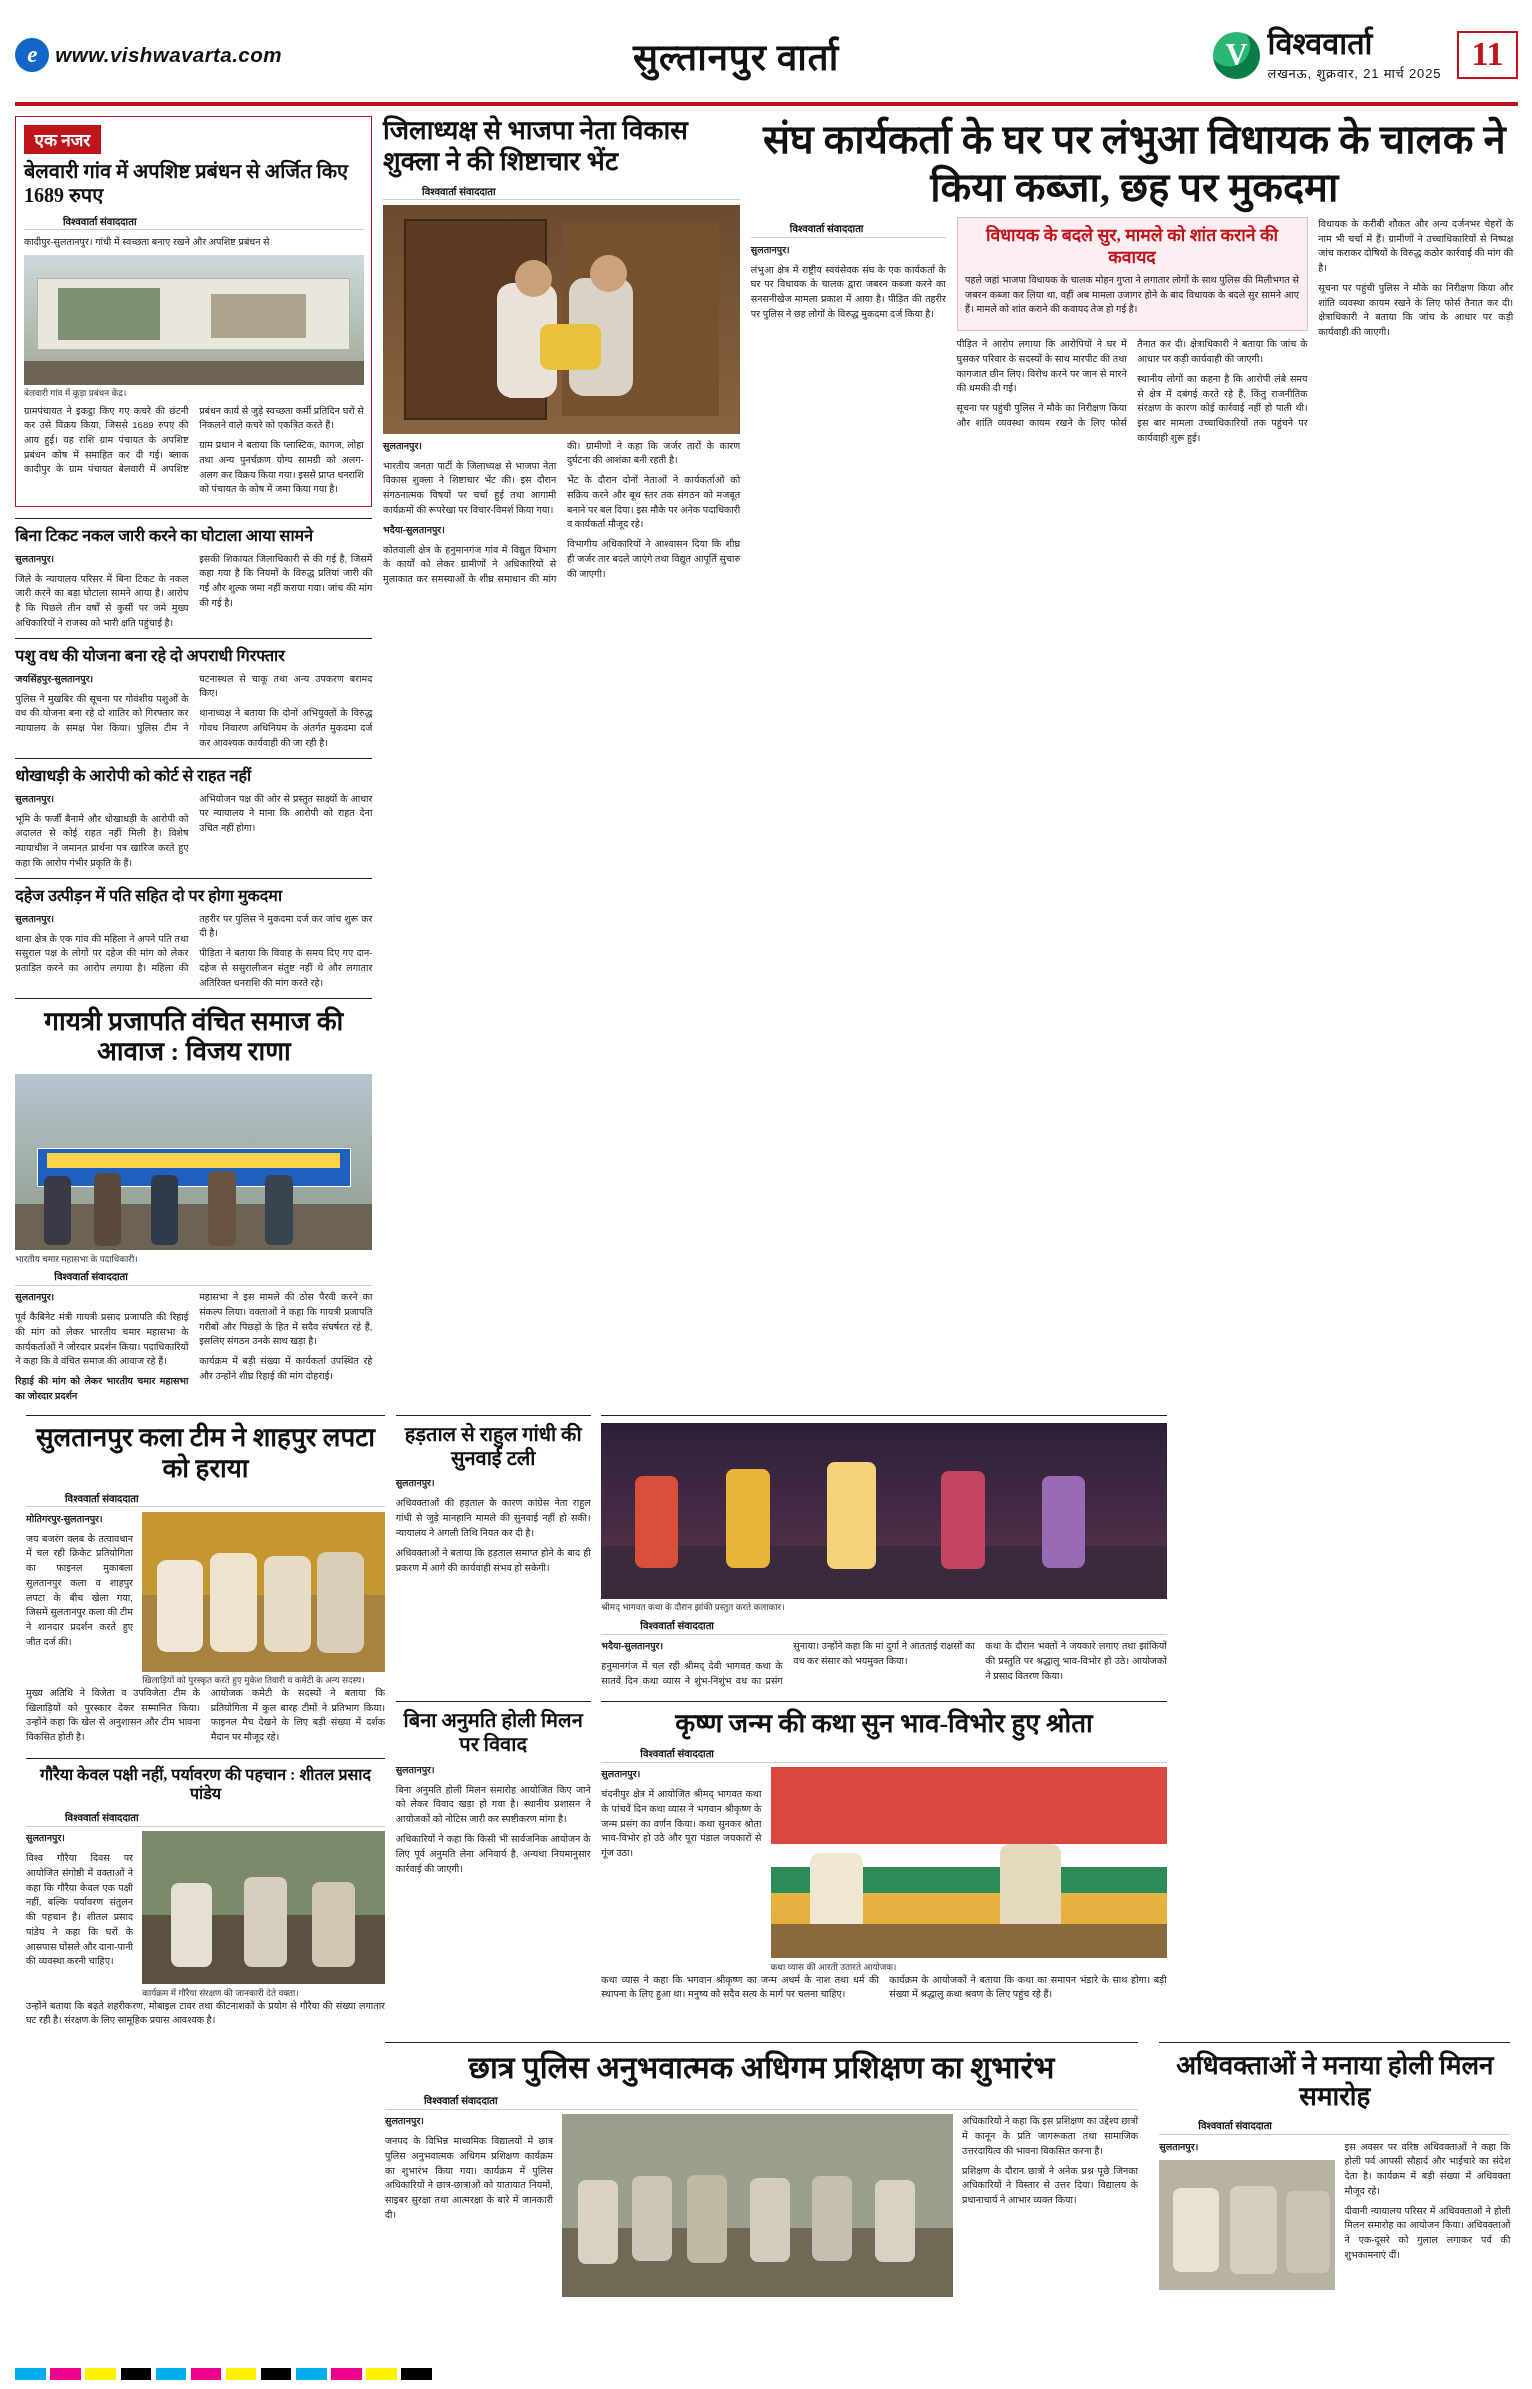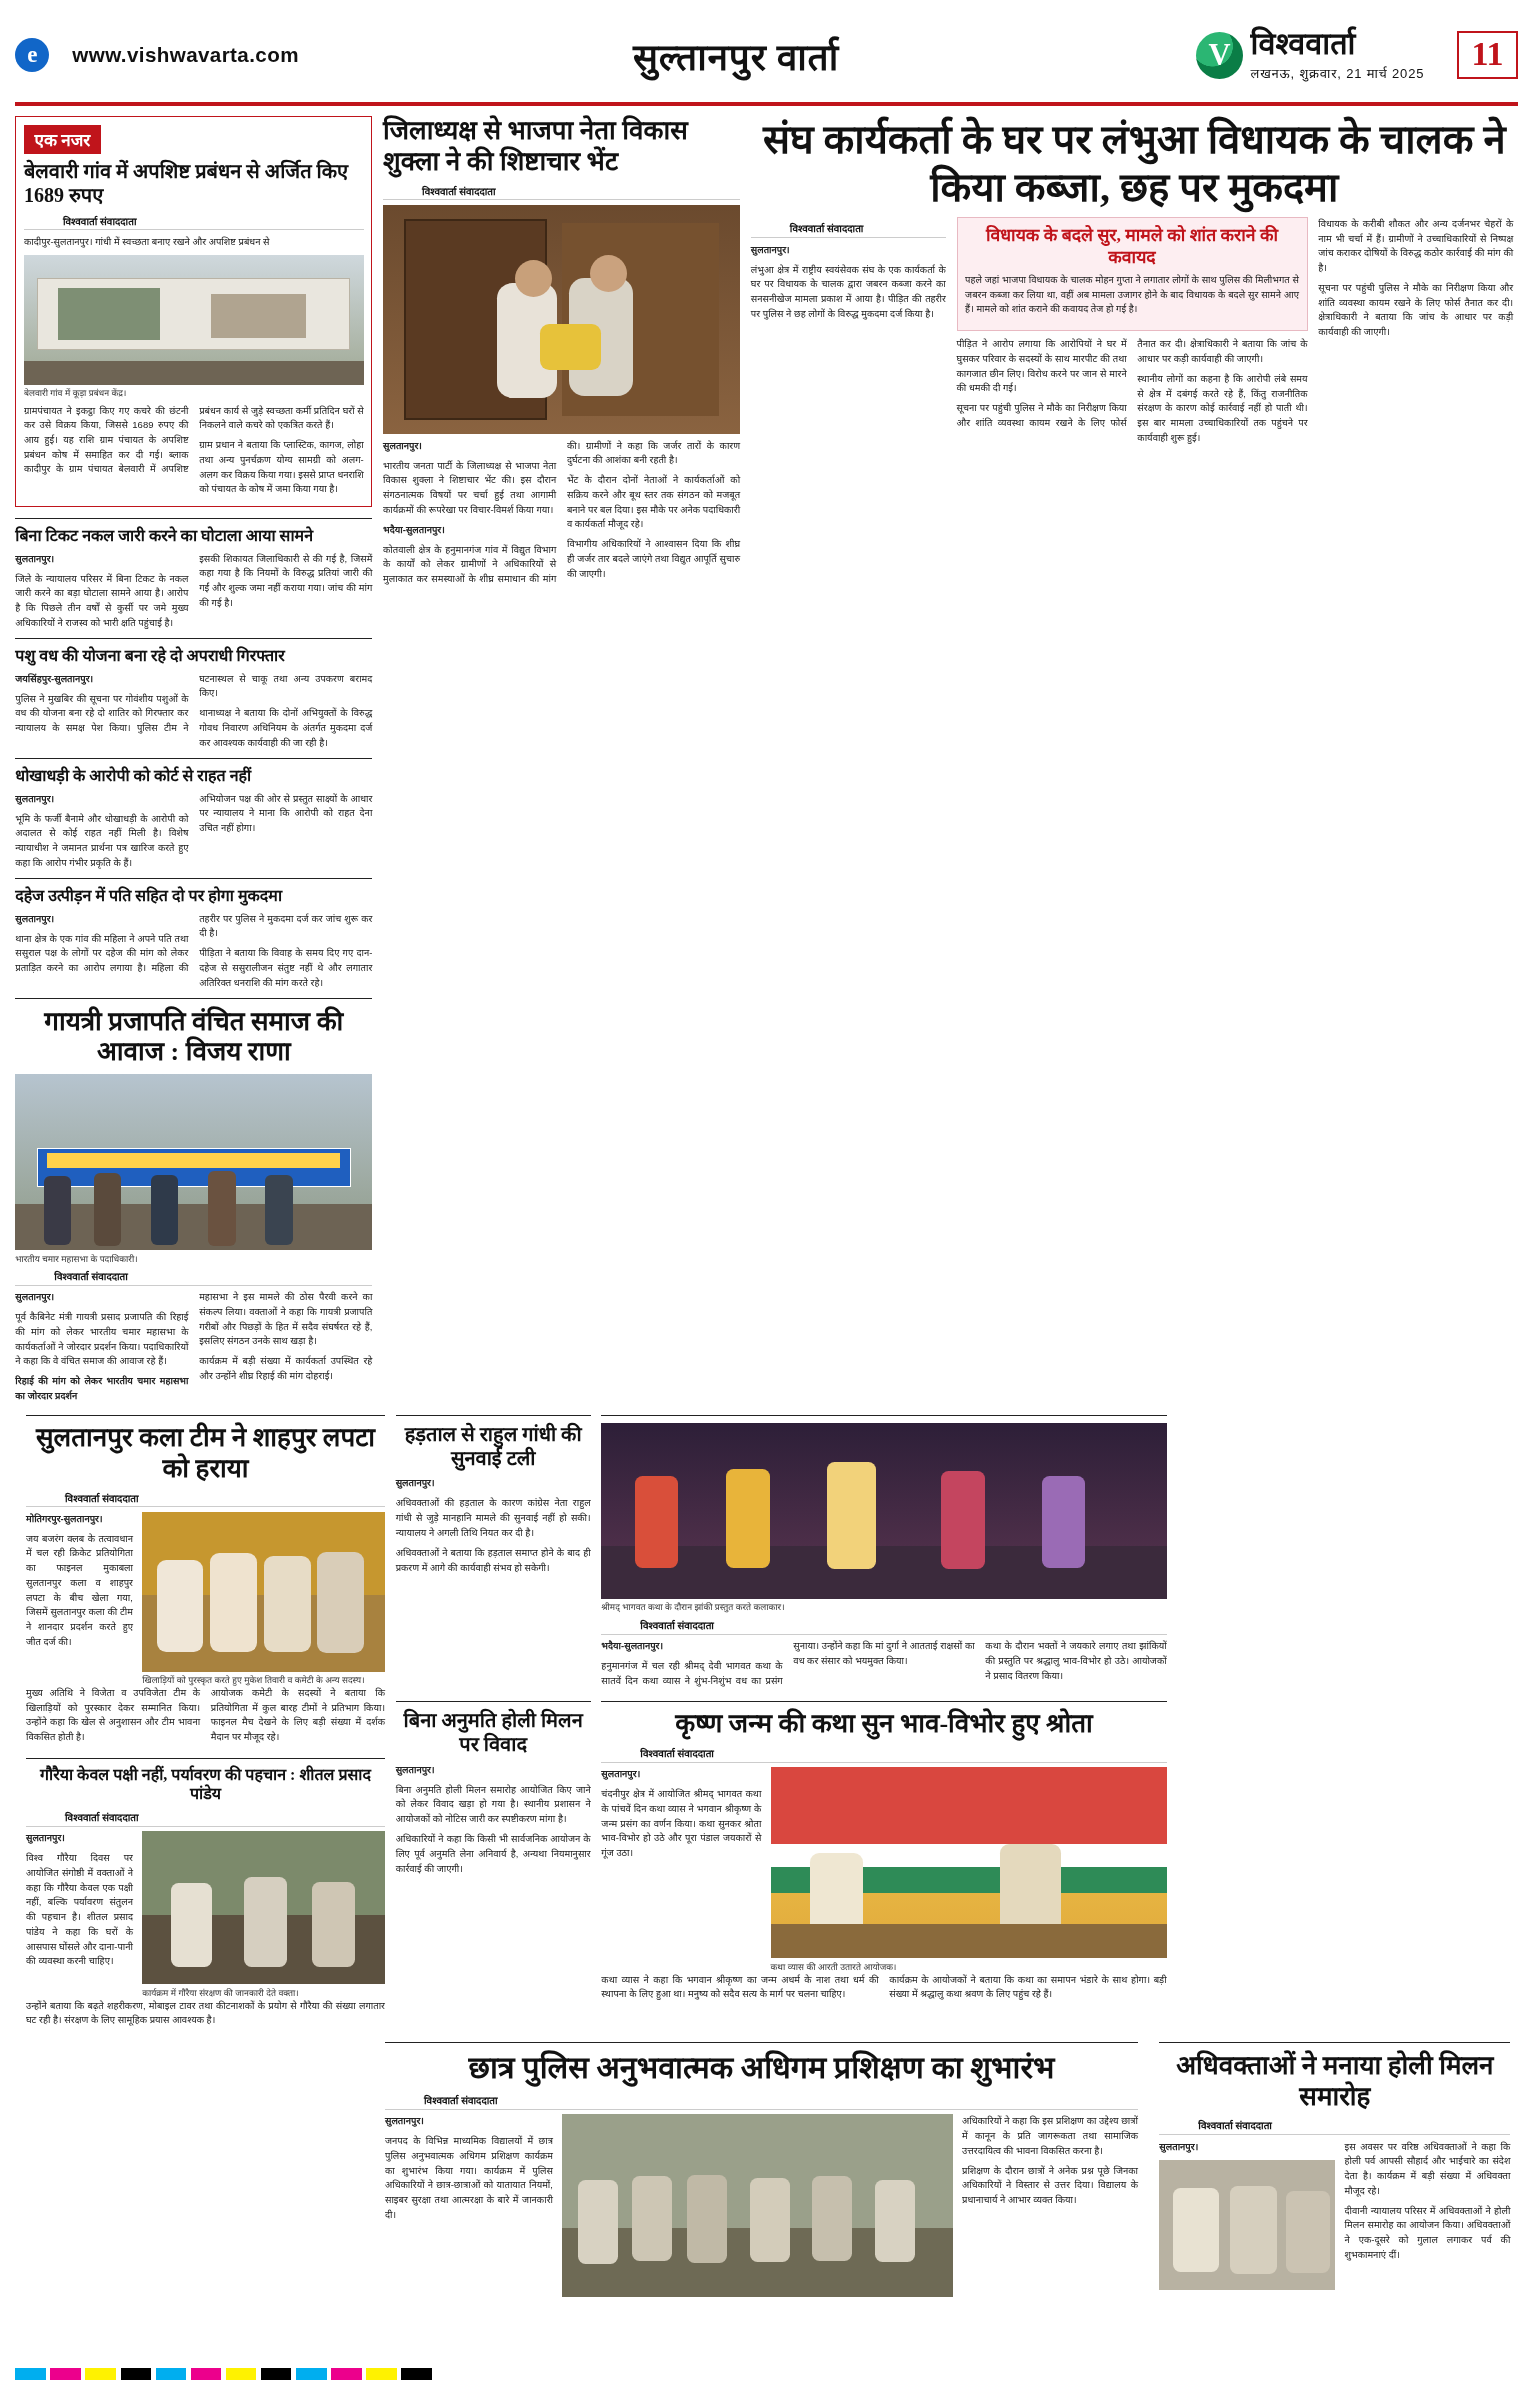--- a/index.html
+++ b/index.html
@@ -8,27 +8,27 @@
     width: 1533px; height: 2389px;
     background: #ffffff;
     font-family: "Liberation Sans", sans-serif;
     color:#111;
     position: relative;
   }
   .page { position:relative; width:1533px; height:2389px; padding: 13.7px 15.3px 0 15.3px; }
 
   
   .masthead { display:flex; align-items:center; border-bottom: 4.6px solid #c0141b; padding-bottom:4.6px; height:92px; }
-  .mh-left { display:flex; align-items:center; width:412px; gap:23px; }
+  .mh-left { display:flex; align-items:center; width:412px; gap:6px;font-style:italic; }
   .globe-icon { width:34px; height:34px; border-radius:50%; background:#1166c8; position:relative; flex:0 0 auto;}
   .globe-icon:after{ content:"e"; position:absolute; inset:0; color:#fff; font-size:23px; font-weight:bold; display:flex; align-items:center; justify-content:center; font-family:"Liberation Serif", serif;}
   .site-url { font-size:20.6px; font-weight:bold; letter-spacing:0.4px; color:#111; }
   .mh-center { flex:1; text-align:center; }
   .mh-center .sec-title { font-size:37px; font-weight:bold; font-family:"Liberation Serif", serif; letter-spacing:0.8px; }
-  .mh-right { width:473px; display:flex; align-items:center; justify-content:flex-end; gap:33px; }
+  .mh-right { width:473px; display:flex; align-items:center; justify-content:flex-end; gap:16px; }
   .logo-wrap { display:flex; align-items:center; gap:7.6px; }
   .logo-mark { width:47px; height:47px; border-radius:50%; background:radial-gradient(circle at 35% 30%, #2bb673 0 45%, #0a7d46 46% 100%); position:relative; }
   .logo-mark:after { content:"V"; position:absolute; inset:0; display:flex; align-items:center; justify-content:center; color:#fff; font-size:30.5px; font-weight:bold; font-family:"Liberation Serif", serif;}
   .logo-text .lt1 { font-size:30.5px; font-weight:bold; font-family:"Liberation Serif", serif; line-height:1; }
   .logo-text .lt2 { font-size:13px; margin-top:3.8px; letter-spacing:0.8px; }
   .page-num { border:2.3px solid #c0141b; color:#c0141b; font-size:34px; font-weight:bold; padding:1.5px 12.2px 4.6px; font-family:"Liberation Serif", serif; }
 
   
   .content { display:flex; gap:10.7px; margin-top:10.7px; }
   .col { }

